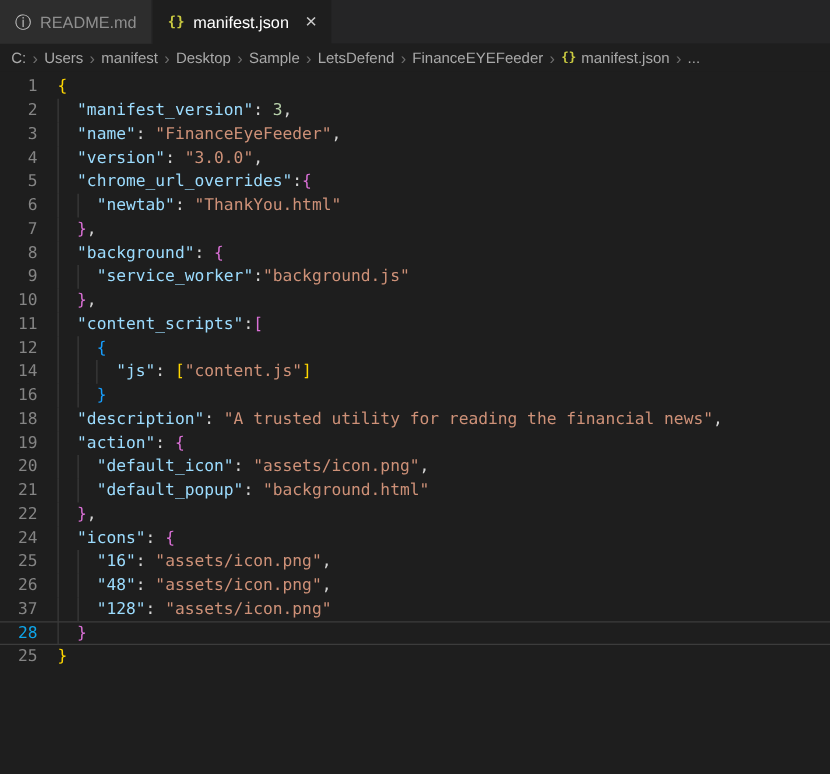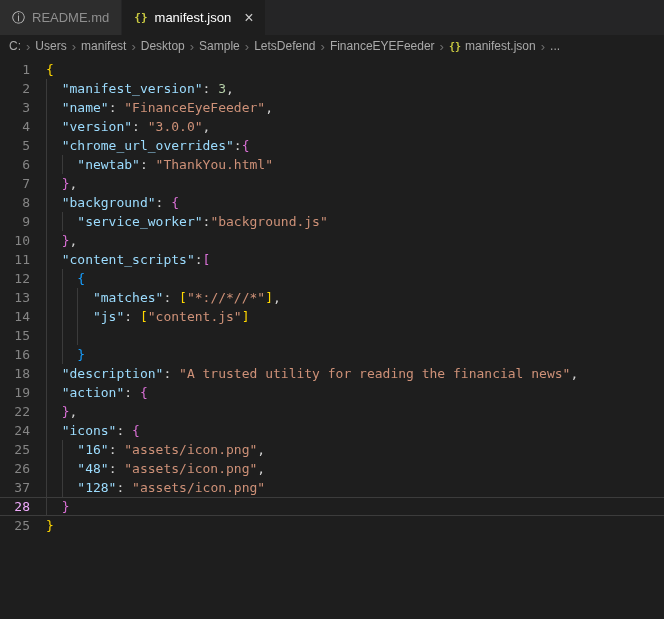--- a/index.html
+++ b/index.html
@@ -22,21 +22,21 @@
   
   .breadcrumbs { height: 22px; display: flex; align-items: center; padding: 0 8px; gap: 3px; font-size: 12px; color: #a9a9a9; background: #1e1e1e; }
   .crumb { padding: 0 1px; cursor: pointer; white-space: nowrap; display: flex; align-items: center; }
   .crumb-sep { color: #6e6e6e; font-size: 13px; line-height: 1; padding: 0 1px; }
   .bc-json-icon { color: #cbcb41; font-family: "DejaVu Sans Mono", monospace; font-size: 10px; font-weight: bold; margin-right: 4px; }
   
   .editor { padding-top: 3px; font-family: "DejaVu Sans Mono", monospace; font-size: 13px; }
   .line { display: flex; height: 19px; line-height: 19px; }
   .line.current { box-shadow: inset 0 1px 0 #3c3c3c, inset 0 -1px 0 #3c3c3c; }
   .ln { width: 30px; text-align: right; color: #858585; flex: none; user-select: none; }
-  .line.current .ln { color: #f0abfc; }
+  .line.current .ln { color: #0ea5e9; }
   .code { position: relative; white-space: pre; color: #d4d4d4; margin-left: 16px; flex: 1; }
   .guide { position: absolute; top: 0; bottom: 0; width: 1px; border-left: 1px solid #3b3b3b; }
   .tk-k  { color: #9cdcfe; }
   .tk-s  { color: #ce9178; }
   .tk-n  { color: #b5cea8; }
   .tk-b1 { color: #ffd700; }
   .tk-b2 { color: #da70d6; }
   .tk-b3 { color: #179fff; }
 </style>
 </head>
@@ -120,42 +120,42 @@
     </div>
     <div class="line">
       <div class="ln">11</div>
       <div class="code"><span class="guide" style="left: 0ch;"></span><span>  </span><span class="tk-k">"content_scripts"</span><span>:</span><span class="tk-b2">[</span></div>
     </div>
     <div class="line">
       <div class="ln">12</div>
       <div class="code"><span class="guide" style="left: 0ch;"></span><span class="guide" style="left: 2ch;"></span><span>    </span><span class="tk-b3">{</span></div>
     </div>
     <div class="line">
-      <div class="ln">13</div>
-      <div class="code"><span class="guide" style="left: 0ch;"></span><span class="guide" style="left: 2ch;"></span><span class="guide" style="left: 4ch;"></span><span>      </span><span class="tk-k">"matches"</span><span>: </span><span class="tk-b1">[</span><span class="tk-s">"*://*//*"</span><span class="tk-b1">]</span><span>,</span></div>
-    </div>
-    <div class="line">
       <div class="ln">14</div>
       <div class="code"><span class="guide" style="left: 0ch;"></span><span class="guide" style="left: 2ch;"></span><span class="guide" style="left: 4ch;"></span><span>      </span><span class="tk-k">"js"</span><span>: </span><span class="tk-b1">[</span><span class="tk-s">"content.js"</span><span class="tk-b1">]</span></div>
-    </div>
-    <div class="line">
-      <div class="ln">15</div>
-      <div class="code"><span class="guide" style="left: 0ch;"></span><span class="guide" style="left: 2ch;"></span><span class="guide" style="left: 4ch;"></span></div>
     </div>
     <div class="line">
       <div class="ln">16</div>
       <div class="code"><span class="guide" style="left: 0ch;"></span><span class="guide" style="left: 2ch;"></span><span>    </span><span class="tk-b3">}</span></div>
     </div>
     <div class="line">
       <div class="ln">18</div>
       <div class="code"><span class="guide" style="left: 0ch;"></span><span>  </span><span class="tk-k">"description"</span><span>: </span><span class="tk-s">"A trusted utility for reading the financial news"</span><span>,</span></div>
     </div>
     <div class="line">
       <div class="ln">19</div>
       <div class="code"><span class="guide" style="left: 0ch;"></span><span>  </span><span class="tk-k">"action"</span><span>: </span><span class="tk-b2">{</span></div>
+    </div>
+    <div class="line">
+      <div class="ln">20</div>
+      <div class="code"><span class="guide" style="left: 0ch;"></span><span class="guide" style="left: 2ch;"></span><span>    </span><span class="tk-k">"default_icon"</span><span>: </span><span class="tk-s">"assets/icon.png"</span><span>,</span></div>
+    </div>
+    <div class="line">
+      <div class="ln">21</div>
+      <div class="code"><span class="guide" style="left: 0ch;"></span><span class="guide" style="left: 2ch;"></span><span>    </span><span class="tk-k">"default_popup"</span><span>: </span><span class="tk-s">"background.html"</span></div>
     </div>
     <div class="line">
       <div class="ln">22</div>
       <div class="code"><span class="guide" style="left: 0ch;"></span><span>  </span><span class="tk-b2">}</span><span>,</span></div>
     </div>
     <div class="line">
       <div class="ln">24</div>
       <div class="code"><span class="guide" style="left: 0ch;"></span><span>  </span><span class="tk-k">"icons"</span><span>: </span><span class="tk-b2">{</span></div>
     </div>
     <div class="line">

